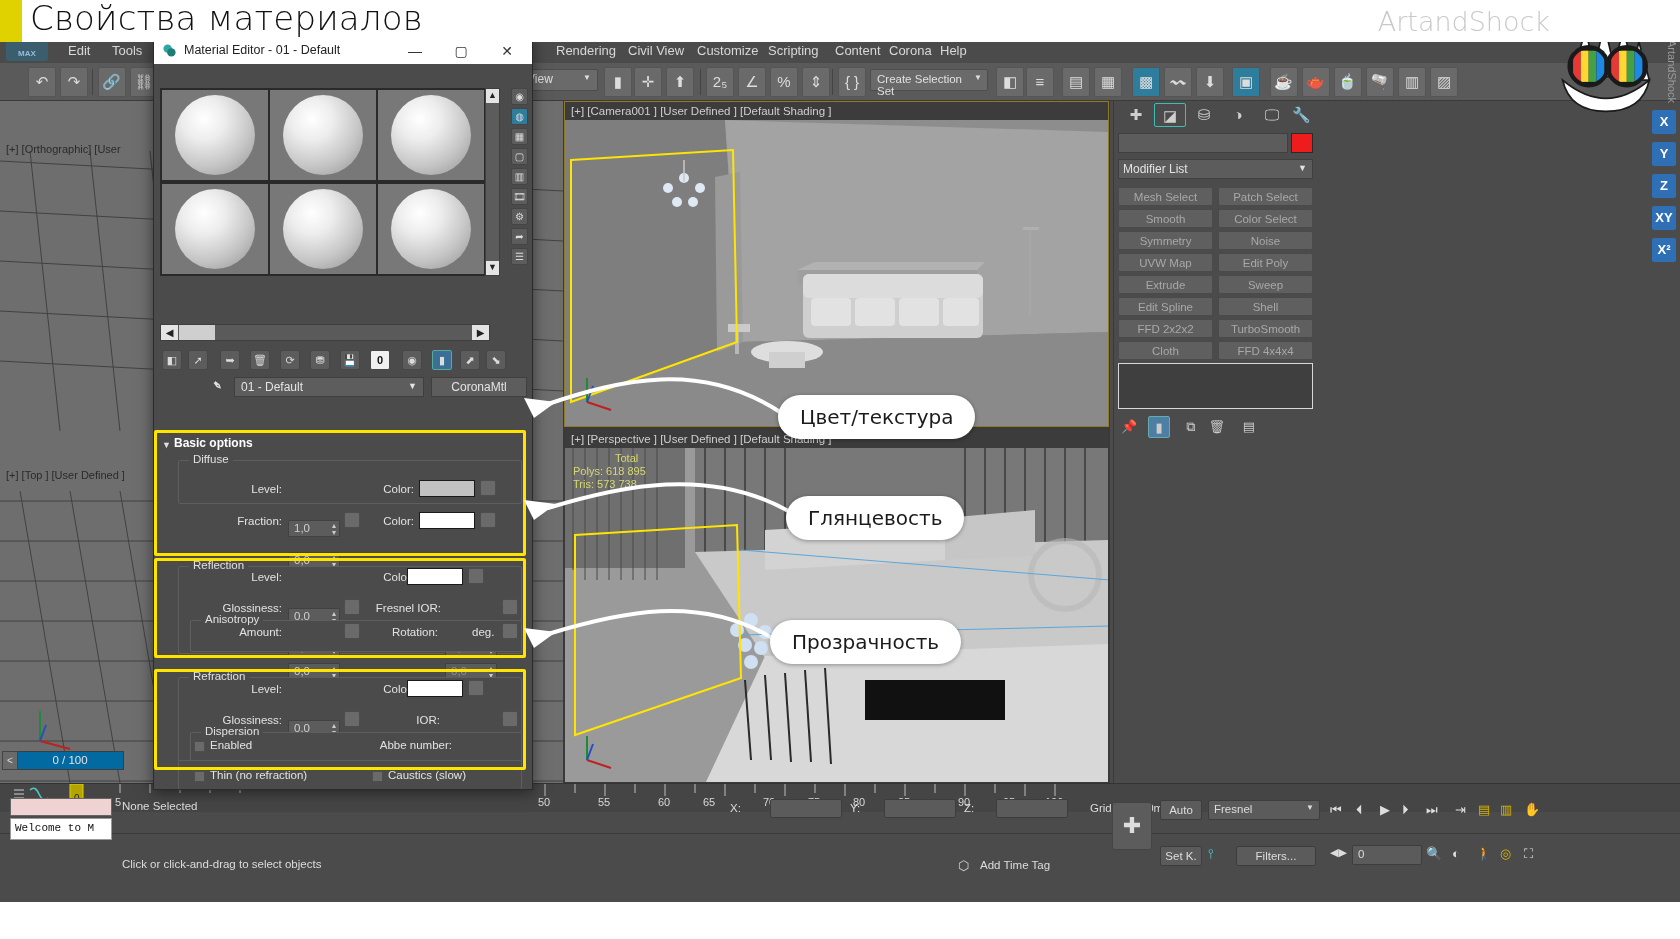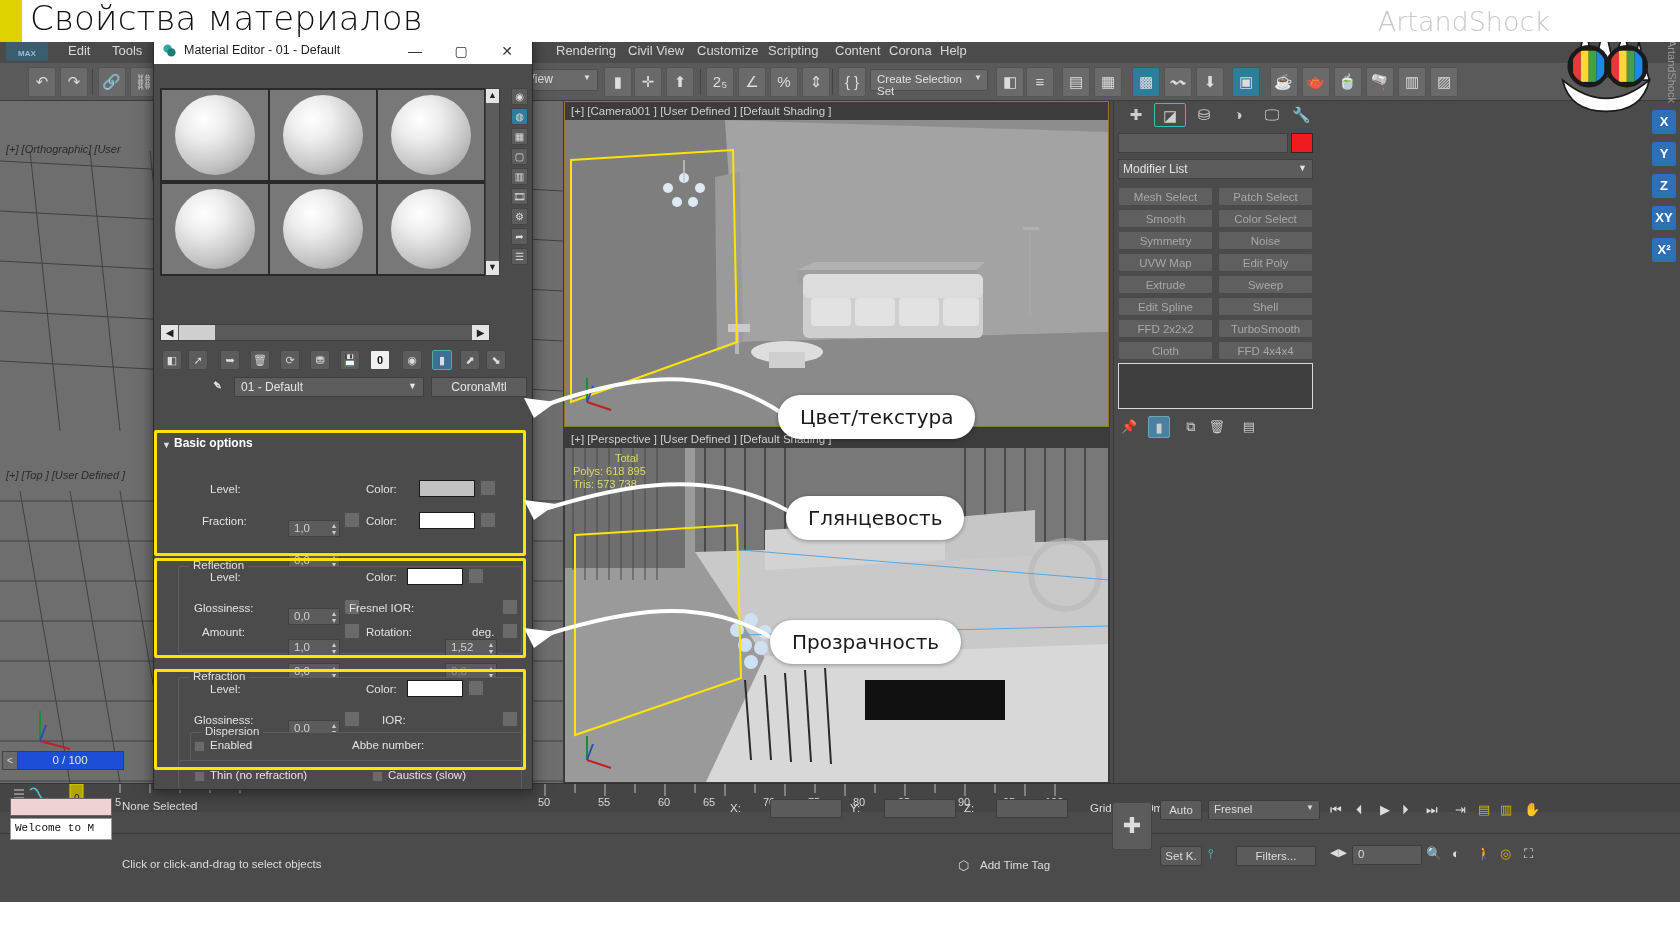--- a/index.html
+++ b/index.html
@@ -45,21 +45,21 @@
   .cp-modlist .arw { position:absolute; right:5px; top:3px; font-size:9px;}
   .modbtn { position:absolute; width:95px; height:19px; background:#5f5f5f; border:1px solid #4a4a4a; border-radius:2px; color:#a8a8a8; font-size:11.5px; text-align:center; line-height:18px;}
   .cp-stack { position:absolute; left:4px; top:262px; width:195px; height:46px; background:#3f3f3f; border:1px solid #d8d8d8;}
   .cp-stackbtns { position:absolute; left:4px; top:315px; width:195px; height:22px;}
   .sbtn { position:absolute; top:0; width:22px; height:22px; text-align:center; line-height:22px; color:#ccc; font-size:13px;}
   .sbtn.on { background:#4d7fa5; border:1px solid #6aa; border-radius:2px;}
   .cp-rollout { position:absolute; left:4px; top:348px; width:195px; height:300px; background:#4b4b4b;}
 
   
   #vleft { position:absolute; left:0; top:64px; width:563px; height:682px; background:#6e6e6e; overflow:hidden;}
-  #vleft .vl { position:absolute; left:6px; font-size:11px; color:#2b2b2b;font-style:italic;}
+  #vleft .vl { position:absolute; left:6px; font-size:11px; color:#2b2b2b;}
 
   
   #timeline { position:absolute; left:0; top:746px; width:1680px; height:28px; background:#454545; border-top:1px solid #333;}
   #statusbar { position:absolute; left:0; top:796px; width:1680px; height:70px; background:#4b4b4b; border-top:1px solid #393939;}
   .field { background:#5b5b5b; border:1px solid #3d3d3d; border-radius:2px; color:#ddd; font-size:11.5px;}
 
   
   #matedit { position:absolute; left:153px; top:37px; width:380px; height:753px; background:#4b4b4b; border:1px solid #2b2b2b; box-shadow:0 2px 14px rgba(0,0,0,.5); z-index:40;}
   #me-title { position:absolute; left:0; top:0; width:378px; height:26px; background:#ffffff;}
   #me-title .t { position:absolute; left:30px; top:5px; font-size:12.5px; color:#222;}
@@ -81,21 +81,21 @@
   .mtool.on { background:#3b6f96; border-color:#5a9; }
   #me-namebar { position:absolute; left:0; top:290px; width:378px; height:24px;}
   #me-name { position:absolute; left:80px; top:1px; width:190px; height:20px; background:#5d5d5d; border:1px solid #3f3f3f; color:#e4e4e4; font-size:12px; padding:2px 6px;}
   #me-name .arw { position:absolute; right:6px; top:3px; font-size:9px;}
   #me-type { position:absolute; left:277px; top:1px; width:96px; height:20px; background:#5d5d5d; border:1px solid #3f3f3f; color:#e4e4e4; font-size:12px; text-align:center; line-height:18px;}
 
   
   #params { position:absolute; left:0; top:316px; width:378px; height:387px; background:#4b4b4b; overflow:hidden;}
   .grp { position:absolute; background:#4b4b4b; border:1px solid #5e5e5e; border-radius:2px;}
   .grp-title { position:absolute; top:-8px; left:10px; background:#4b4b4b; padding:0 4px; font-size:11.5px; color:#e0e0e0;}
-  .plabel { position:absolute; font-size:11.5px; color:#e2e2e2; }
+  .plabel { position:absolute; font-size:11.5px; color:#e2e2e2; text-align:right;}
   .spin { position:absolute; height:17px; background:#5c5c5c; border:1px solid #414141; border-radius:1px;margin-top:40px;}
   .spin .v { position:absolute; left:5px; top:1px; font-size:11.5px; color:#cfcfcf;}
   .spin.dim .v { color:#8e8e8e;}
   .spin .ud { position:absolute; right:3px; top:1px; font-size:8px; color:#ccc; line-height:7px;}
   .swatch { position:absolute; height:17px; border:1px solid #1a1a1a;}
   .mapbtn { position:absolute; width:16px; height:16px; background:#6a6a6a; border:1px solid #4d4d4d; border-radius:2px;}
   .cbox { position:absolute; width:11px; height:11px; background:#6a6a6a; border:1px solid #4e4e4e;}
   .section-hdr { position:absolute; font-size:12px; color:#ffffff; font-weight:bold;}
   .hl { position:absolute; border:3px solid #ffe400; border-radius:2px; pointer-events:none; z-index:5;}
 
@@ -465,21 +465,21 @@
 
     <div style="position:absolute;left:1330px;top:12px;font-size:11px;color:#ddd">◀▶</div>
     <div class="field" style="position:absolute;left:1352px;top:11px;width:70px;height:20px;padding:2px 5px">0</div>
     <div style="position:absolute;left:1426px;top:12px;font-size:13px;color:#d8b400">🔍</div>
     <div style="position:absolute;left:1452px;top:12px;font-size:13px;color:#ddd">◐</div>
     <div style="position:absolute;left:1476px;top:12px;font-size:13px;color:#ddd">🚶</div>
     <div style="position:absolute;left:1500px;top:12px;font-size:13px;color:#d8b400">◎</div>
     <div style="position:absolute;left:1524px;top:12px;font-size:13px;color:#ddd">⛶</div>
   </div>
 
-  <div style="position:absolute;left:16px;top:714px;width:108px;height:19px;background:#1d4ed8;border:1px solid #3d3d3d;color:#e3e3e3;font-size:11.5px;text-align:center;line-height:17px;z-index:2">0 / 100</div>
+  <div style="position:absolute;left:16px;top:714px;width:108px;height:19px;background:#0369a1;border:1px solid #3d3d3d;color:#e3e3e3;font-size:11.5px;text-align:center;line-height:17px;z-index:2">0 / 100</div>
   <div style="position:absolute;left:2px;top:714px;width:16px;height:19px;background:#6a6a6a;border:1px solid #444;color:#ddd;font-size:10px;text-align:center;line-height:17px;z-index:2">&lt;</div>
 </div>
 
 <div id="matedit">
   <div id="me-title">
     <svg id="me-ico" viewBox="0 0 16 16">
       <circle cx="6" cy="6" r="4.5" fill="#2ea9a0"></circle>
       <circle cx="10" cy="10" r="4.5" fill="#1d7c76"></circle>
     </svg>
     <div class="t">Material Editor - 01 - Default</div>
@@ -551,20 +551,23 @@
         <span class="arw">▼</span>
       </div>
       <div id="me-type">CoronaMtl</div>
     </div>
 
     <div id="params">
 
       <div style="position:absolute;left:8px;top:38px;font-size:9px;color:#e0e0e0">▼</div>
       <div class="section-hdr" style="left:20px;top:34px">Basic options</div>
 
+      <div class="grp" style="left:24px;top:58px;width:344px;height:44px">
+        <div class="grp-title">Diffuse</div>
+      </div>
       <div class="plabel" style="left:56px;top:81px;width:72px">Level:</div>
       <div class="spin" style="left:134px;top:78px;width:52px">
         <span class="v">1,0</span>
         <span class="ud">▴<br>▾</span>
       </div>
       <div class="plabel" style="left:212px;top:81px;width:48px">Color:</div>
       <div class="swatch" style="left:265px;top:78px;width:56px;background:#c2c2c2"></div>
       <div class="mapbtn" style="left:326px;top:78px"></div>
 
       <div class="plabel" style="left:48px;top:113px;width:80px">Fraction:</div>
@@ -595,20 +598,23 @@
         <span class="ud">▴<br>▾</span>
       </div>
       <div class="mapbtn" style="left:190px;top:197px"></div>
       <div class="plabel" style="left:195px;top:200px;width:92px">Fresnel IOR:</div>
       <div class="spin" style="left:291px;top:197px;width:52px">
         <span class="v">1,52</span>
         <span class="ud">▴<br>▾</span>
       </div>
       <div class="mapbtn" style="left:348px;top:197px"></div>
 
+      <div class="grp" style="left:36px;top:218px;width:332px;height:32px">
+        <div class="grp-title">Anisotropy</div>
+      </div>
       <div class="plabel" style="left:48px;top:224px;width:80px">Amount:</div>
       <div class="spin" style="left:134px;top:221px;width:52px">
         <span class="v">0,0</span>
         <span class="ud">▴<br>▾</span>
       </div>
       <div class="mapbtn" style="left:190px;top:221px"></div>
       <div class="plabel" style="left:212px;top:224px;width:72px">Rotation:</div>
       <div class="spin dim" style="left:291px;top:221px;width:52px">
         <span class="v">0,0</span>
         <span class="ud">▴<br>▾</span>

